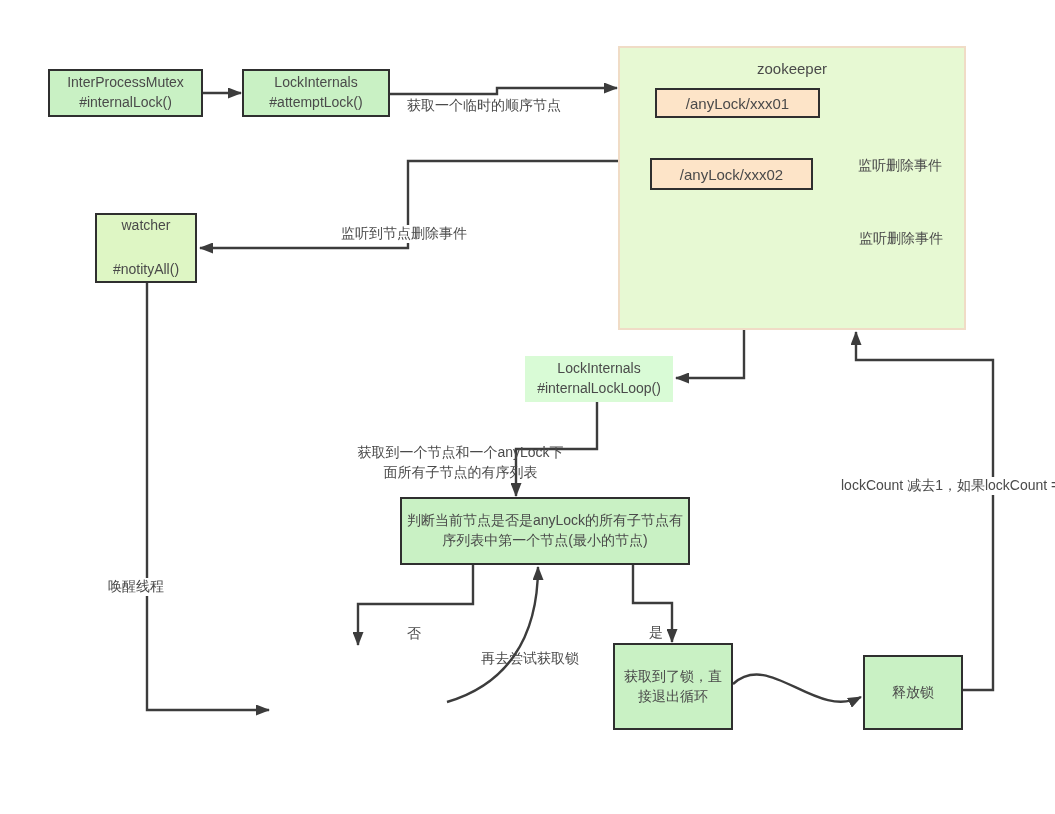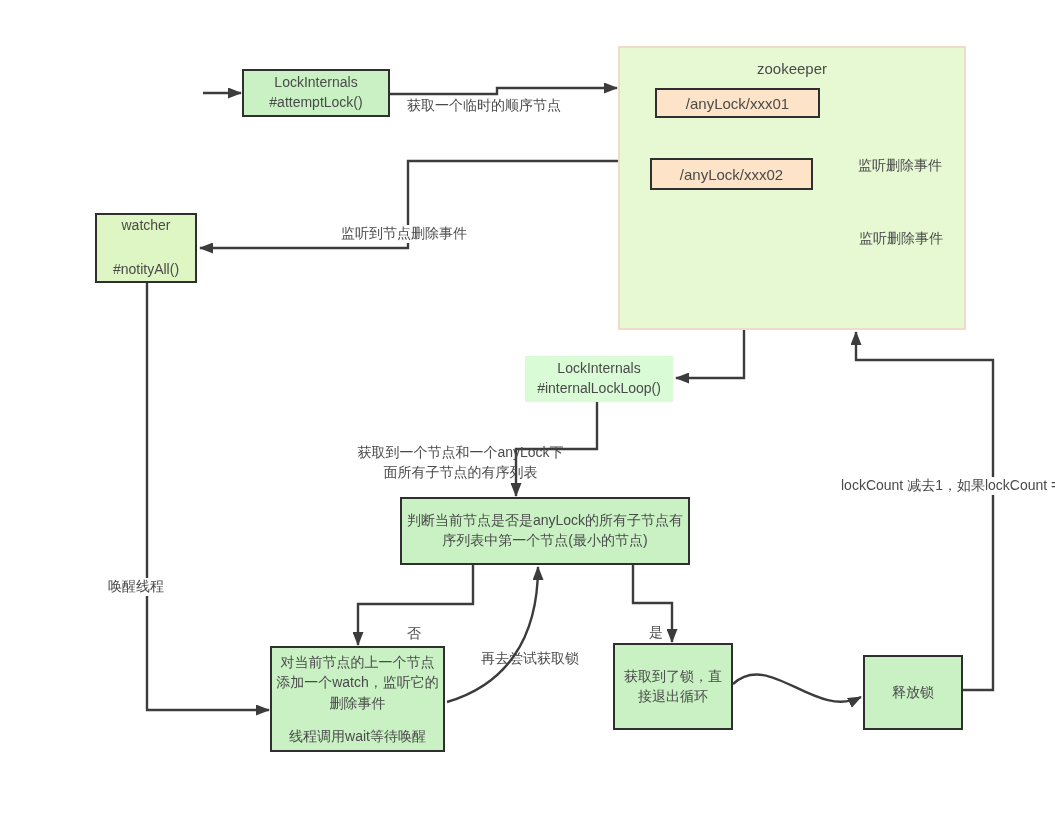--- a/index.html
+++ b/index.html
@@ -66,20 +66,24 @@
   </svg>
 
   <div class="zk" style="left:618px;top:46px;width:348px;height:284px;">
     <div class="zk-title">zookeeper</div>
   </div>
   <div class="node" style="left:655px;top:88px;width:165px;height:30px;">/anyLock/xxx01</div>
   <div class="node" style="left:650px;top:158px;width:163px;height:32px;">/anyLock/xxx02</div>
   <div class="lbl" style="left:855px;top:129px;background:transparent;">监听删除事件</div>
   <div class="lbl" style="left:856px;top:202px;background:transparent;">监听删除事件</div>
 
+  <div class="box" style="left:48px;top:69px;width:155px;height:48px;">
+    <span>InterProcessMutex</span>
+    <span>#internalLock()</span>
+  </div>
 
   <div class="box" style="left:242px;top:69px;width:148px;height:48px;">
     <span>LockInternals</span>
     <span>#attemptLock()</span>
   </div>
 
   <div class="box watcher-box" style="left:95px;top:213px;width:102px;height:70px;gap:24px;">
     <span>watcher</span>
     <span>#notityAll()</span>
   </div>
@@ -87,27 +91,20 @@
   <div class="box loop-box" style="left:525px;top:356px;width:148px;height:46px;">
     <span>LockInternals</span>
     <span>#internalLockLoop()</span>
   </div>
 
   <div class="box" style="left:400px;top:497px;width:290px;height:68px;">
     <span>判断当前节点是否是anyLock的所有子节点有</span>
     <span>序列表中第一个节点(最小的节点)</span>
   </div>
 
-  <div class="box" style="left:270px;top:646px;width:175px;height:106px;line-height:1.45;">
-    <span>对当前节点的上一个节点</span>
-    <span>添加一个watch，监听它的</span>
-    <span>删除事件</span>
-    <span class="gap"></span>
-    <span>线程调用wait等待唤醒</span>
-  </div>
 
   <div class="box" style="left:613px;top:643px;width:120px;height:87px;">
     <span>获取到了锁，直</span>
     <span>接退出循环</span>
   </div>
 
   <div class="box" style="left:863px;top:655px;width:100px;height:75px;">
     <span>释放锁</span>
   </div>
 

